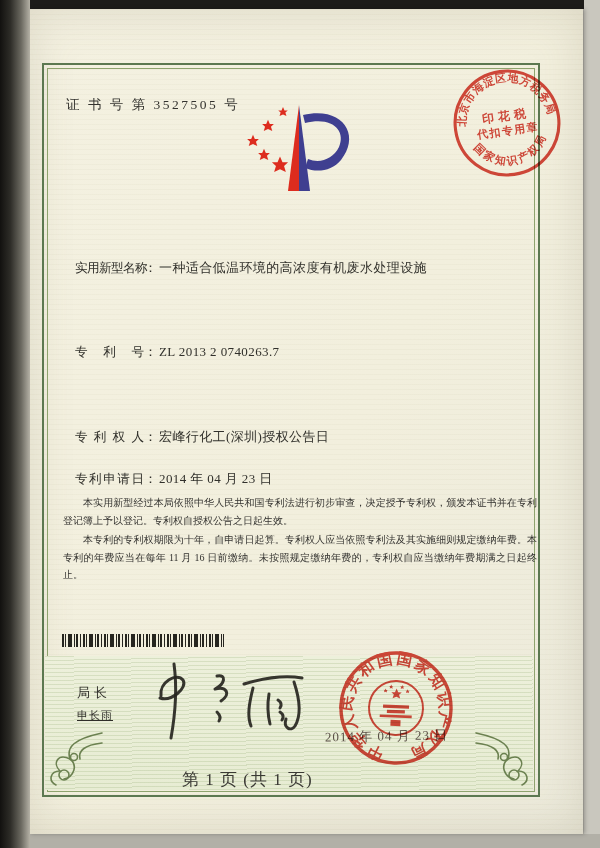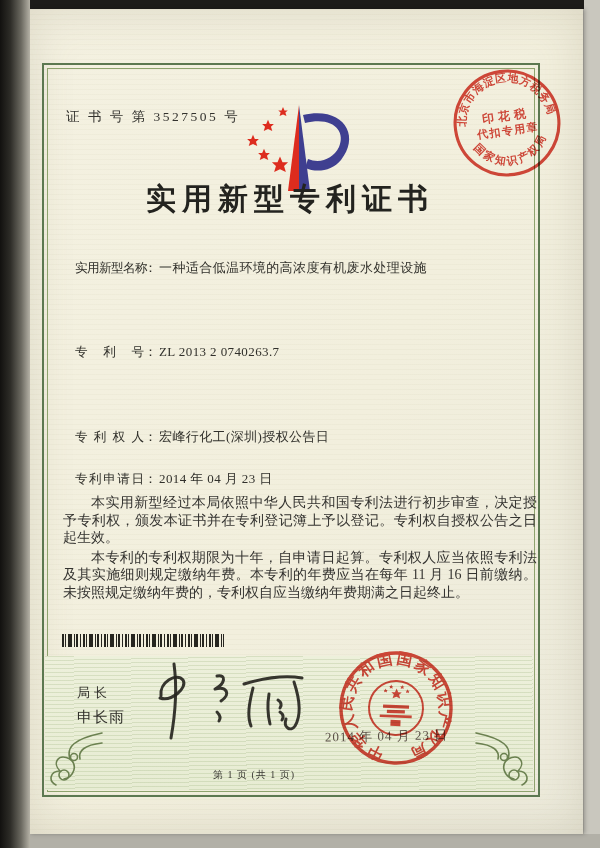--- a/index.html
+++ b/index.html
@@ -39,66 +39,66 @@
   .band{position:absolute;left:45px;top:656px;width:488px;height:134px;
     background:
       repeating-linear-gradient(179deg, rgba(125,155,90,.20) 0 1px, rgba(0,0,0,0) 1px 4px),
       linear-gradient(180deg,#edf0db 0%,#e7ecd3 100%);}
 
   .corner-flourish{position:absolute;width:62px;height:62px;}
   .corner-flourish.bl{left:44px;top:729px;}
   .corner-flourish.br{left:472px;top:729px;transform:scaleX(-1);}
   .flourish-stroke{stroke:#6b8150;fill:none;stroke-width:1.6;stroke-linecap:round;}
 
-  .cert-number{position:absolute;left:66px;top:96px;font-size:13.5px;letter-spacing:2.5px;color:#33322e;margin-top:12px;}
+  .cert-number{position:absolute;left:66px;top:96px;font-size:13.5px;letter-spacing:2.5px;color:#33322e;}
 
   
   .logo{position:absolute;left:237px;top:101px;width:126px;height:94px;}
   .logo .red{fill:var(--logo_red);}
   .logo .blue{fill:var(--logo_blue);}
 
   .title{position:absolute;left:40px;top:179px;width:500px;text-align:center;
     font-size:30px;font-weight:700;letter-spacing:6px;color:#23231f;}
 
   
   .field-row{position:absolute;left:75px;font-size:13px;color:#31302b;white-space:nowrap;}
   .flabel{display:inline-block;width:69px;text-align:justify;text-align-last:justify;font-size:12.6px;}
   .flabel.tight{letter-spacing:-0.6px;}
   .fcolon{display:inline-block;margin-right:2px;}
   .fvalue{letter-spacing:0.4px;}
 
   
   .paras{position:absolute;left:63px;top:494px;width:474px;color:#343330;}
-  .paras p{margin:0 0 2px 0;font-size:14px;line-height:17.6px;text-indent:2em;text-align:justify;}
+  .paras p{margin:0 0 2px 0;font-size:10px;line-height:17.6px;text-indent:2em;text-align:justify;}
 
   
   .barcode{position:absolute;left:62px;top:634px;width:162px;height:13px;
     background:
       repeating-linear-gradient(90deg,#26251f 0 1px, rgba(0,0,0,0) 1px 3px),
       repeating-linear-gradient(90deg,#26251f 0 2px, rgba(0,0,0,0) 2px 7px);}
 
   .director-title{position:absolute;left:77px;top:684px;font-size:13px;letter-spacing:4px;color:#2f2e29;}
-  .director-name{position:absolute;left:77px;top:708px;font-size:15px;letter-spacing:1px;color:#2f2e29;}
+  .director-name{position:absolute;left:77px;top:708px;font-size:11px;letter-spacing:1px;color:#2f2e29;text-decoration:underline;}
 
   .signature{position:absolute;left:147px;top:658px;width:170px;height:88px;}
   .sig-stroke{stroke:#26251f;stroke-width:3;fill:none;stroke-linecap:round;stroke-linejoin:round;opacity:.92;}
 
   
   .seal{mix-blend-mode:multiply;opacity:.9;}
   .tax-seal{position:absolute;left:452px;top:68px;width:110px;height:110px;transform:rotate(-8deg);}
   .office-seal{position:absolute;left:337px;top:649px;width:118px;height:118px;transform:rotate(2deg);}
   .seal-red-stroke{stroke:var(--seal_red);fill:none;}
   .seal-red-fill{fill:var(--seal_red);}
   .seal-text{fill:var(--seal_red);font-family:"Liberation Sans","DejaVu Sans",sans-serif;}
 
   .seal-date{position:absolute;left:325px;top:727px;width:160px;font-size:13px;color:#5a5046;
     letter-spacing:1px;transform:rotate(-1deg);}
 
-  .page-footer{position:absolute;left:174px;top:768px;width:160px;text-align:center;
-    font-size:10px;letter-spacing:1px;color:#3a3934;}
+  .page-footer{position:absolute;left:182px;top:768px;width:160px;
+    font-size:17px;letter-spacing:1px;color:#3a3934;}
 </style>
 </head>
 <body>
 
 <div class="photo">
 
   <div class="edge-top"></div>
   <div class="edge-right"></div>
   <div class="edge-bottom"></div>
 
@@ -135,21 +135,20 @@
     <path class="blue" d="M66,14 C106,5 124,34 104,59 C95,70 80,72 68,67 L71,58 C83,63 96,58 102,46 C109,30 96,15 68,22 Z"></path>
     <polygon class="red" points="62,4 51,90 62,90"></polygon>
     <polygon class="blue" points="62,4 73,90 62,90"></polygon>
     <use href="#star" class="red" transform="translate(46,11) scale(0.5)"></use>
     <use href="#star" class="red" transform="translate(31,25) scale(0.62)"></use>
     <use href="#star" class="red" transform="translate(16,40) scale(0.62)"></use>
     <use href="#star" class="red" transform="translate(27,54) scale(0.62)"></use>
     <use href="#star" class="red" transform="translate(43,64) scale(0.85)"></use>
   </svg>
 
-  <div class="title">实用新型专利证书</div>
 
   <div class="field-row" style="top:259px">
     <span class="flabel tight">实用新型名称</span><span class="fcolon">：</span><span class="fvalue">一种适合低温环境的高浓度有机废水处理设施</span>
   </div>
   <div class="field-row" style="top:343px">
     <span class="flabel">专利号</span><span class="fcolon">：</span><span class="fvalue">ZL 2013 2 0740263.7</span>
   </div>
   <div class="field-row" style="top:428px">
     <span class="flabel">专利权人</span><span class="fcolon">：</span><span class="fvalue">宏峰行化工(深圳)授权公告日</span>
   </div>

